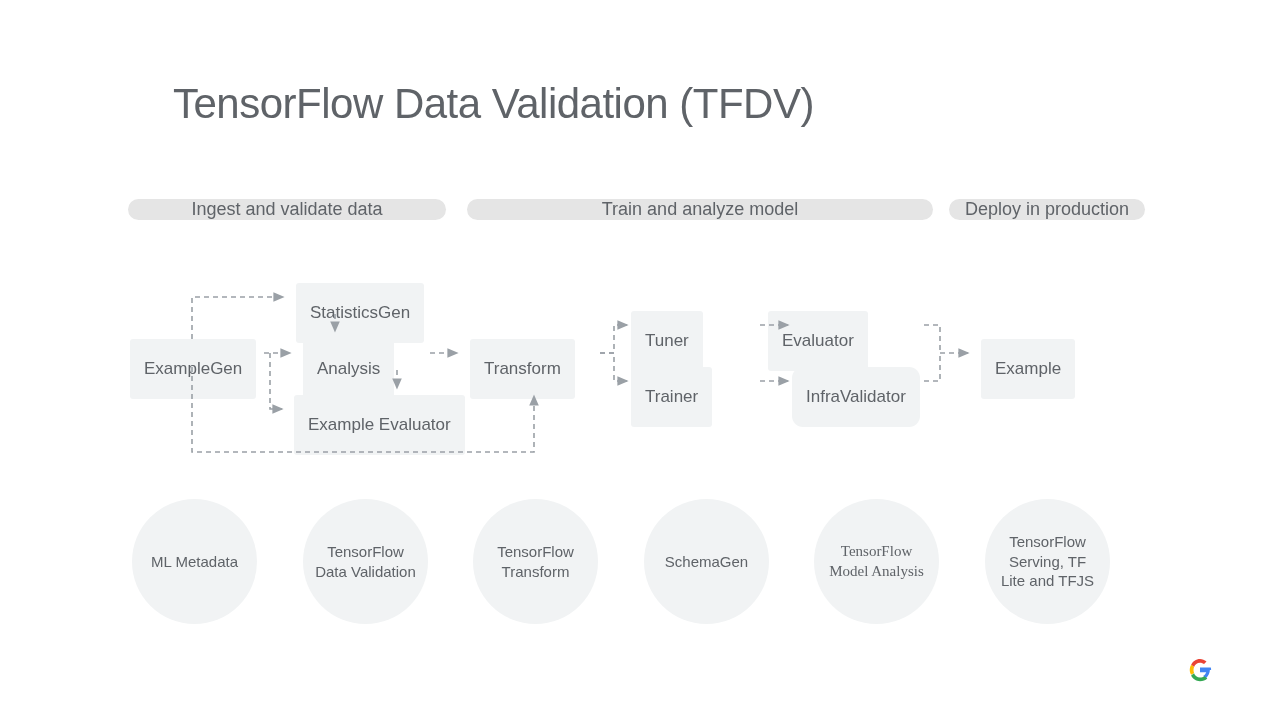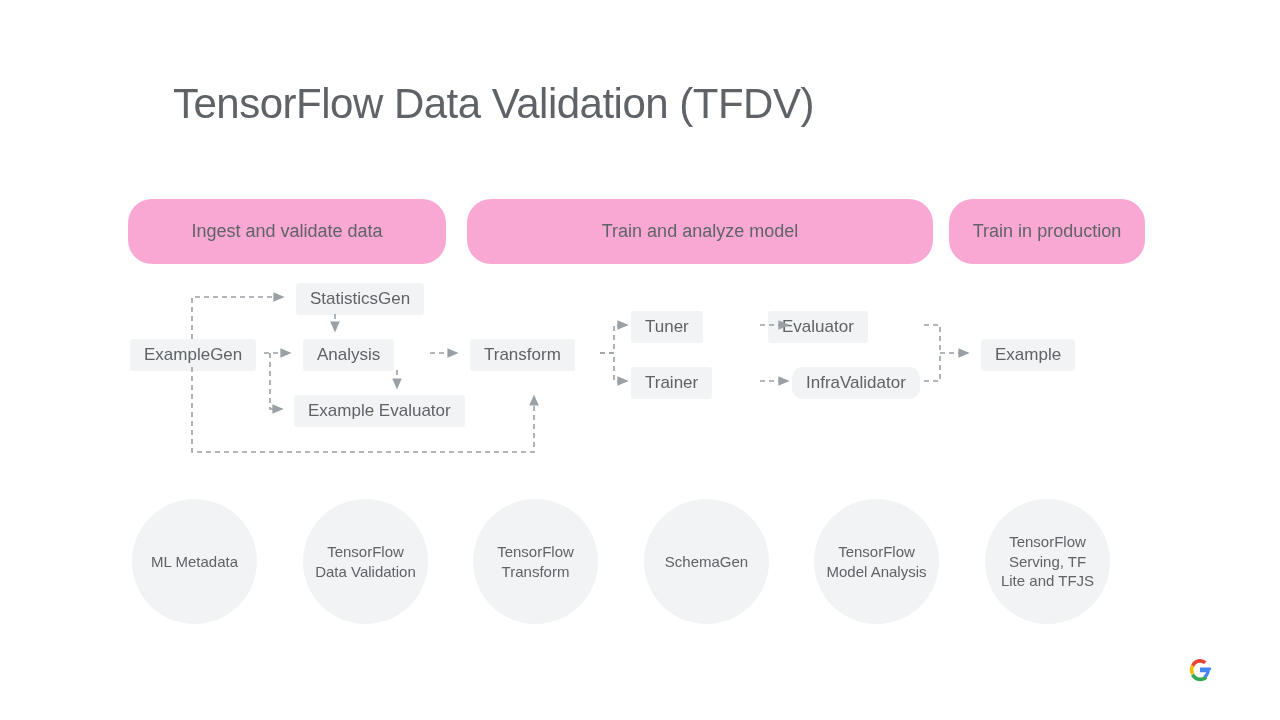--- a/index.html
+++ b/index.html
@@ -16,33 +16,33 @@
     top: 80px;
     left: 133px;
     font-size: 42px;
     font-weight: 400;
     color: #5f6368;
     letter-spacing: -0.5px;
     margin-left: 40px;
   }
   .section-pill {
     position: absolute;
-    background: #f9a8d4;
+    background: #e5e5e5;
     color: #5f6368;
     font-size: 18px;
     border-radius: 24px;
-    padding: 22px 0;
+    padding: 0 0;
     text-align: center;
   }
   .box {
     position: absolute;
     background: #f1f3f4;
     color: #5f6368;
     font-size: 17px;
-    padding: 6px 14px;
+    padding: 20px 14px;
     border-radius: 3px;
     text-align: center;
   }
   .circle {
     position: absolute;
     width: 125px;
     height: 125px;
     background: #f1f3f4;
     border-radius: 50%;
     display: flex;
@@ -70,38 +70,38 @@
     pointer-events: none;
   }
 </style>
 </head>
 <body>
 
 <div class="title">TensorFlow Data Validation (TFDV)</div>
 
 <div class="section-pill" style="left:128px; top:199px; width:318px;">Ingest and validate data</div>
 <div class="section-pill" style="left:467px; top:199px; width:466px;">Train and analyze model</div>
-<div class="section-pill" style="left:949px; top:199px; width:196px;">Train in production</div>
+<div class="section-pill" style="left:949px; top:199px; width:196px;">Deploy in production</div>
 
 <div class="box" style="left:130px; top:339px;">ExampleGen</div>
 <div class="box" style="left:296px; top:283px;">StatisticsGen</div>
 <div class="box" style="left:303px; top:339px;">Analysis</div>
 <div class="box" style="left:294px; top:395px;">Example Evaluator</div>
 <div class="box" style="left:470px; top:339px;">Transform</div>
 <div class="box" style="left:631px; top:311px;">Tuner</div>
 <div class="box" style="left:631px; top:367px;">Trainer</div>
 <div class="box" style="left:768px; top:311px;">Evaluator</div>
 <div class="box" style="left:792px; top:367px;border-radius:11px;">InfraValidator</div>
 <div class="box" style="left:981px; top:339px;">Example</div>
 
 <div class="circle" style="left:132px; top:499px;">ML Metadata</div>
 <div class="circle" style="left:303px; top:499px;">TensorFlow Data Validation</div>
 <div class="circle" style="left:473px; top:499px;">TensorFlow Transform</div>
 <div class="circle" style="left:644px; top:499px;">SchemaGen</div>
-<div class="circle" style="left:814px; top:499px;">TensorFlow Model Analysis</div>
+<div class="circle" style="left:814px; top:499px;font-family:Liberation Serif, serif;">TensorFlow Model Analysis</div>
 <div class="circle" style="left:985px; top:499px;">TensorFlow Serving, TF Lite and TFJS</div>
 
 <svg class="arrows">
   <defs>
     <marker id="arrow" markerWidth="8" markerHeight="8" refX="6" refY="3" orient="auto" markerUnits="strokeWidth">
       <path d="M0,0 L7,3 L0,6 Z" fill="#9aa0a6"></path>
     </marker>
   </defs>
   <g stroke="#9aa0a6" stroke-width="1.6" fill="none" stroke-dasharray="5,4">
 

